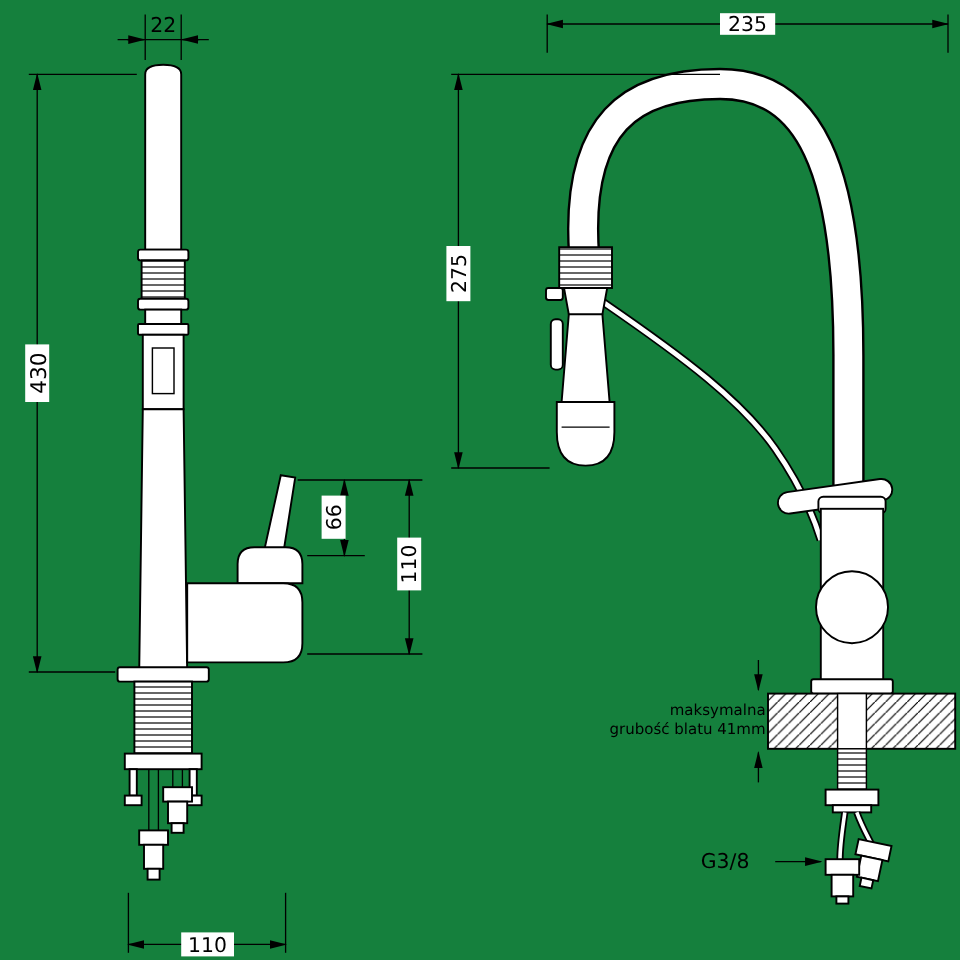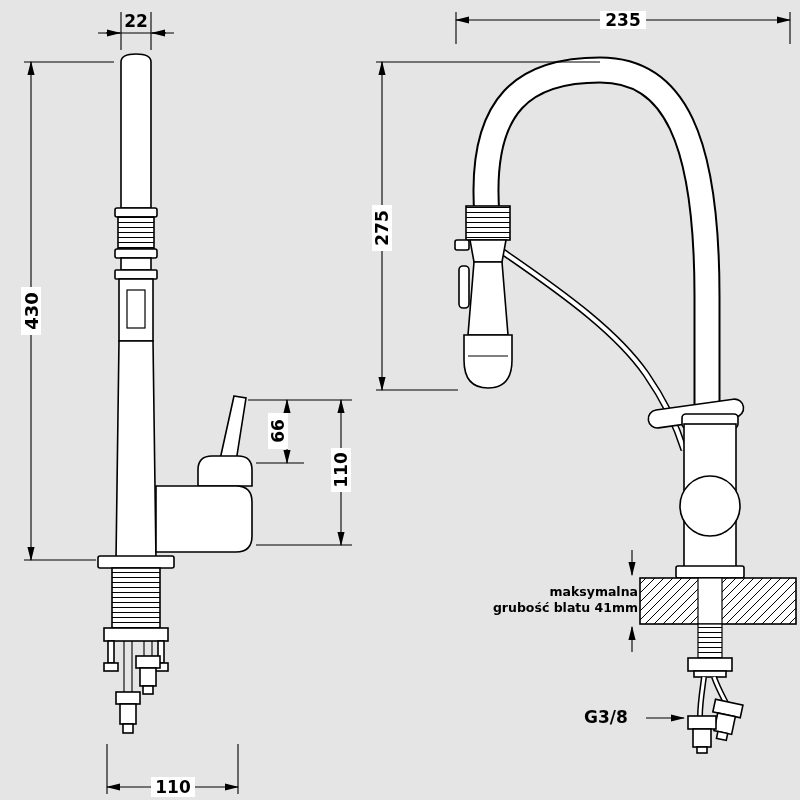--- a/index.html
+++ b/index.html
@@ -1,17 +1,17 @@
 <!DOCTYPE html>
 <html><head>
 <meta charset="utf-8">
 <style>
   html,body{margin:0;padding:0;background:#ffffff;}
-  .stage{width:800px;height:800px;position:relative;background:#e5e5e5;overflow:hidden;
-         font-family:"DejaVu Sans", sans-serif;font-weight:bold;}
+  .stage{width:800px;height:800px;position:relative;background:#15803d;overflow:hidden;
+         font-family:"DejaVu Sans", sans-serif;}
   svg{display:block;}
   text{fill:#000;font-family:"DejaVu Sans", sans-serif;}
   .dim-num{font-size:17px;}
   .dim-num-lg{font-size:18px;}
   .note{font-size:12.5px;}
   .outline{fill:#ffffff;stroke:#000;stroke-width:1.6;}
   .thin{stroke:#000;stroke-width:1.1;fill:none;}
   .dimline{stroke:#000;stroke-width:1.1;fill:none;}
 </style>
 </head>

